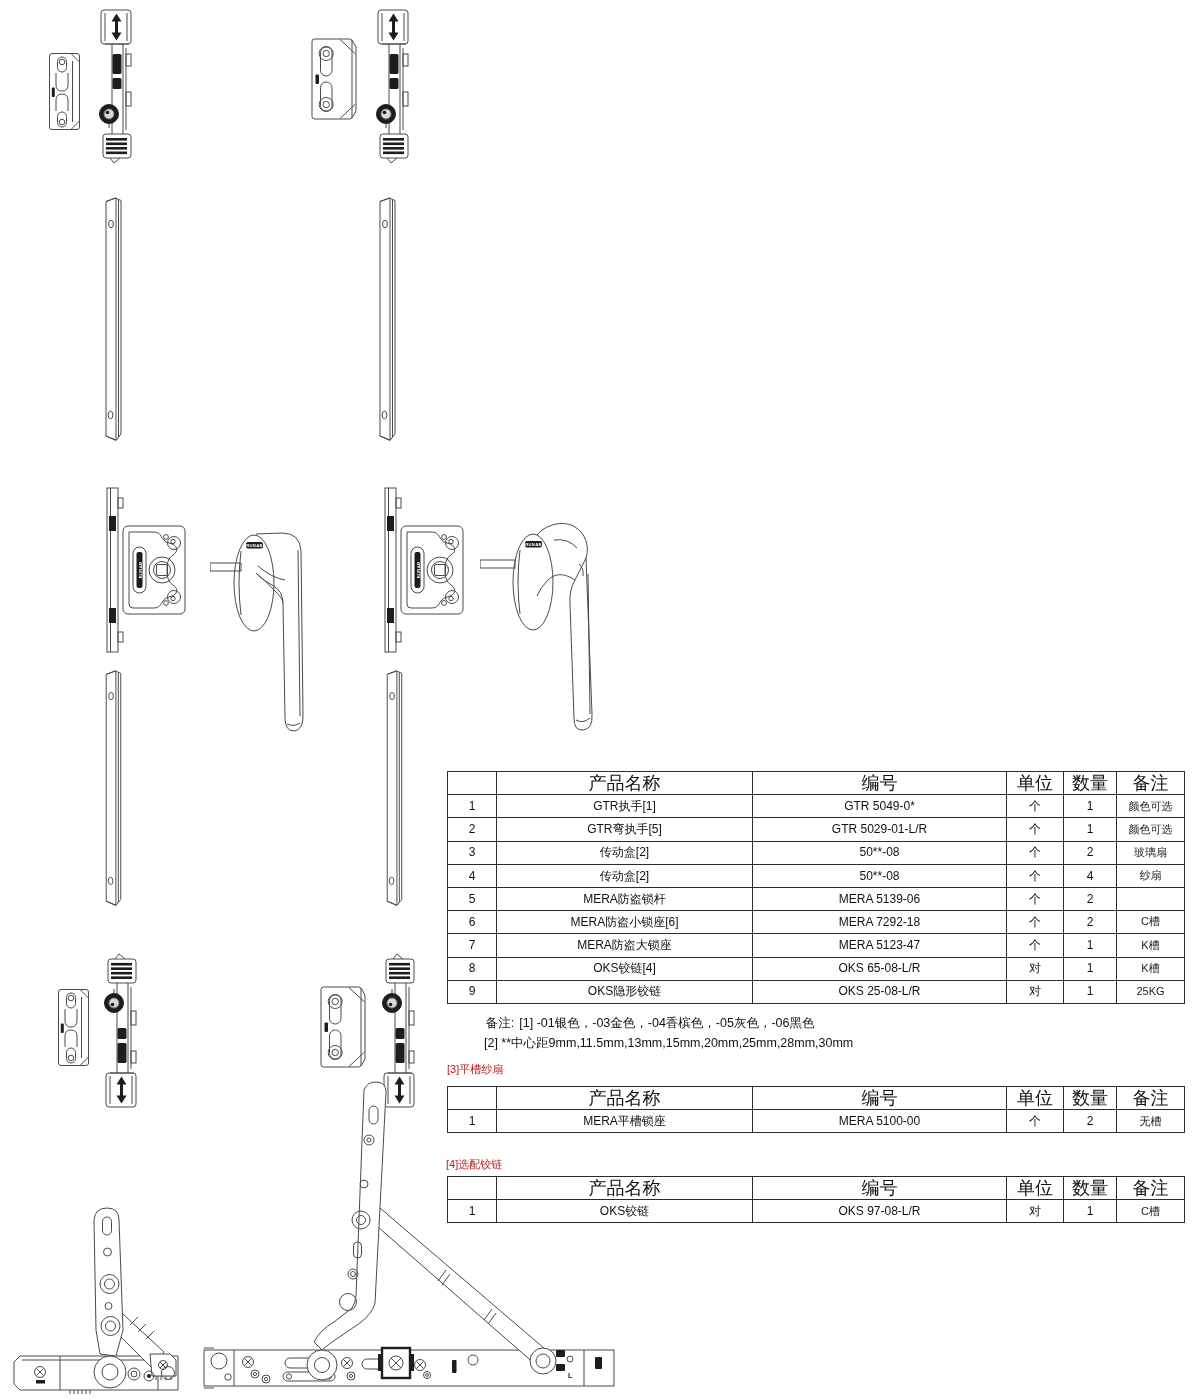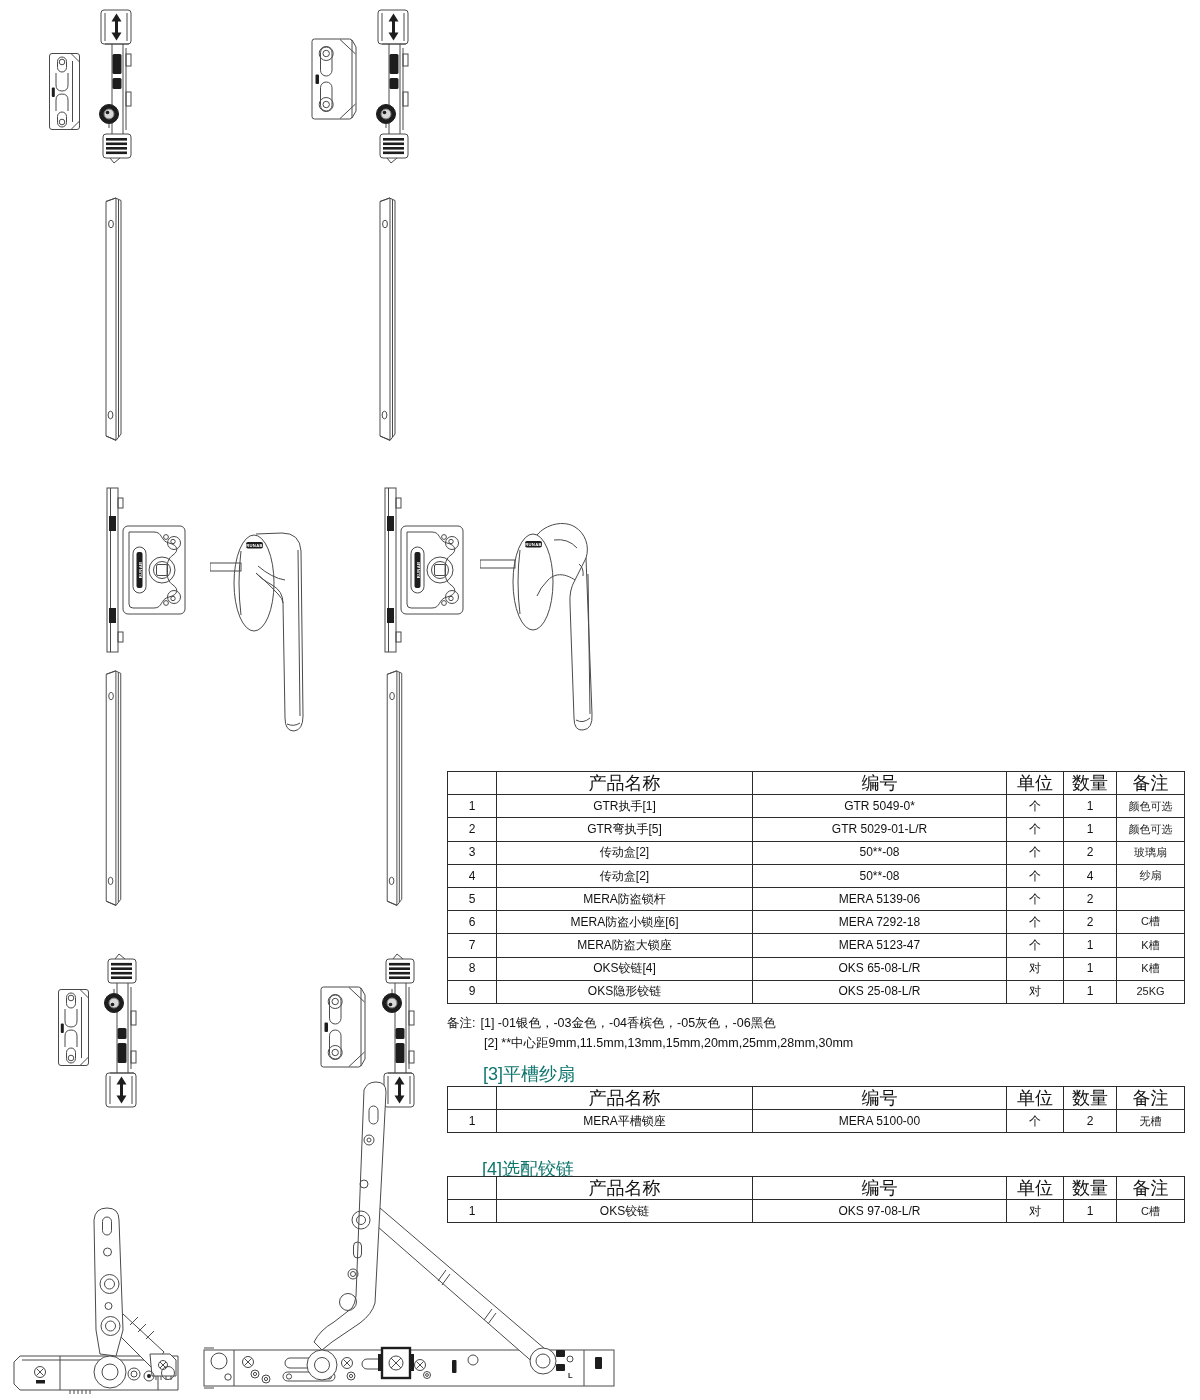--- a/index.html
+++ b/index.html
@@ -7,24 +7,24 @@
         font-family:"Liberation Sans","DejaVu Sans",sans-serif;color:#111;}
   .draw{position:absolute;}
   
   table.parts{position:absolute;border-collapse:collapse;table-layout:fixed;background:#fff;}
   table.parts th,table.parts td{border:1px solid #2b2b2b;text-align:center;vertical-align:middle;
         padding:0;height:22.2px;line-height:1.05;font-weight:400;color:#111;overflow:hidden;white-space:nowrap;}
   table.parts th{font-size:18px;}
   table.parts td{font-size:12px;}
   table.parts td.c5{font-size:11px;color:#222;}
   
-  .notes{position:absolute;left:447px;top:1013px;font-size:12.5px;line-height:20px;color:#111;}
+  .notes{position:absolute;left:447px;top:1013px;font-size:12.5px;line-height:20px;color:#111;text-align:center;}
   .note-prefix{margin-right:5px;}
   .note-indent{margin-left:37px;}
-  .sec-label{position:absolute;font-size:18px;color:#0f766e;margin-left:36px;}
+  .sec-label{position:absolute;font-size:11px;color:#b91c1c;}
   #label3{left:447px;top:1062px;}
   #label4{left:446px;top:1157px;}
 </style>
 </head>
 <body>
 
 <div id="page">
 
   <svg width="0" height="0" style="position:absolute">
     <defs>

